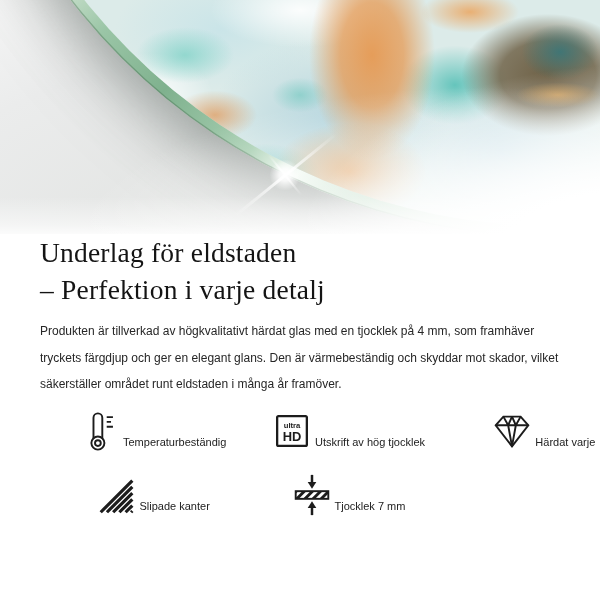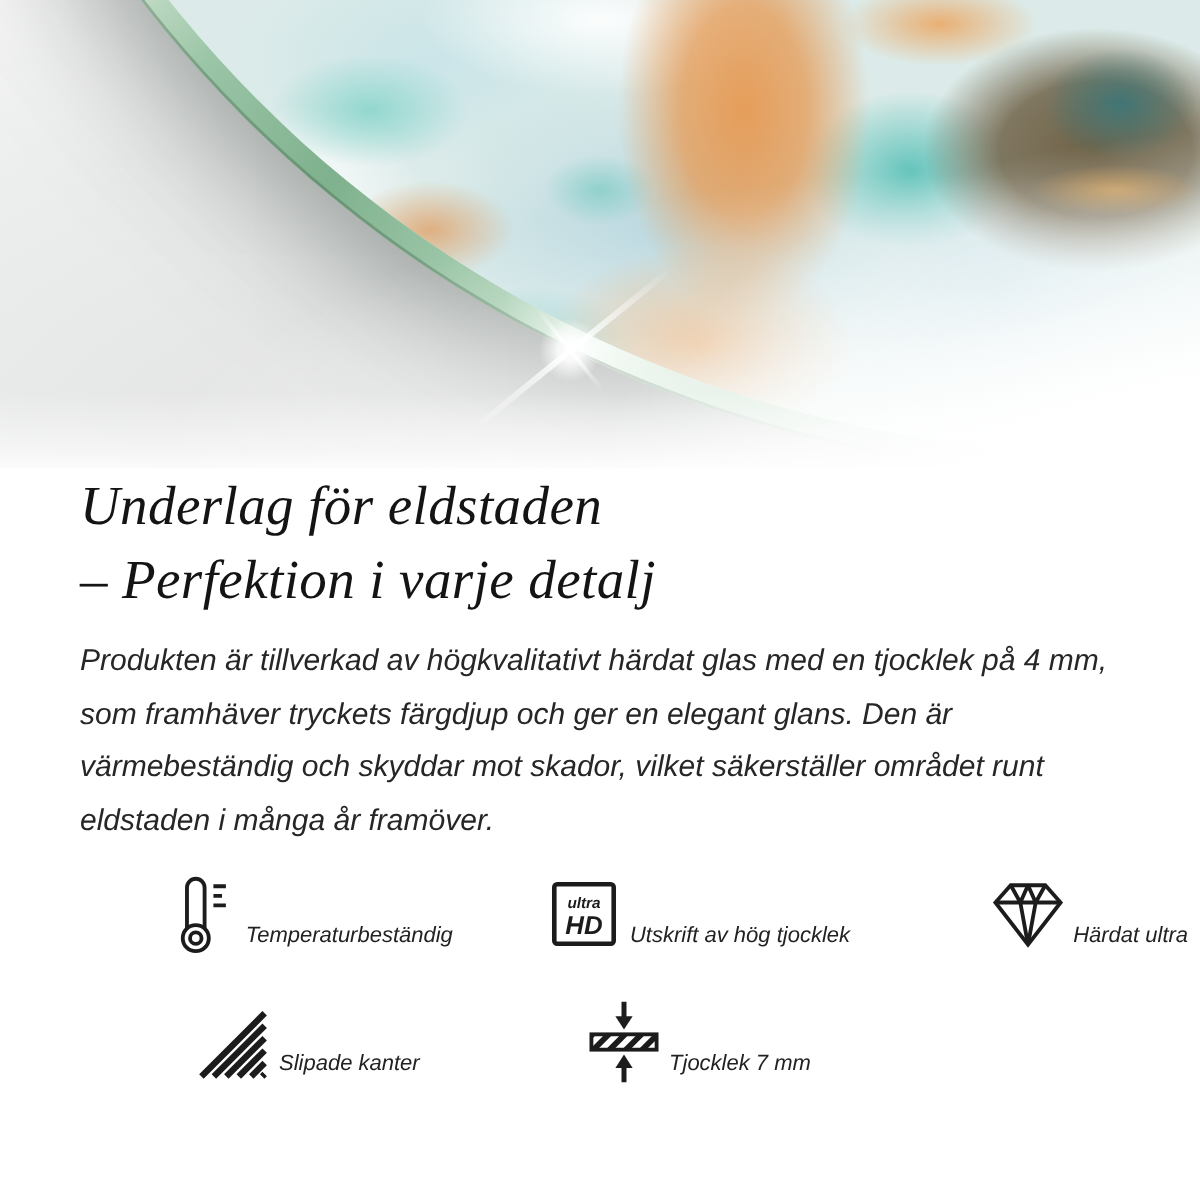--- a/index.html
+++ b/index.html
@@ -4,21 +4,20 @@
 <style>
   html, body { margin: 0; padding: 0; background: #fff; }
   .page {
     position: relative;
     width: 600px;
     height: 600px;
     overflow: hidden;
     background: #ffffff;
     font-family: "Liberation Sans", "DejaVu Sans", sans-serif;
     color: #222;
-    font-style: italic;
   }
 
   
   .hero {
     position: relative;
     width: 600px;
     height: 234px;
     overflow: hidden;
     background: radial-gradient(700px 420px at 35% 108%, #e1e3e1 0%, #ebecec 45%, #f8f8f8 72%, #ffffff 100%);
   }
@@ -104,21 +103,21 @@
     font-weight: 400;
     font-size: 27.5px;
     line-height: 37px;
     color: #141414;
     letter-spacing: 0.2px;
   }
   .headline span { display: block; }
   .description {
     margin: 10px 0 0 0;
     max-width: 545px;
-    font-size: 15px;
+    font-size: 12px;
     line-height: 26.5px;
     color: #262626;
   }
 
   
   .features {
     margin: 10px 0 0 14px;
     width: 586px;
     display: grid;
     grid-template-columns: repeat(3, 1fr);
@@ -189,21 +188,21 @@
       </div>
 
 
       <div class="feature">
         <div class="icon-box">
           <svg width="46" height="46" viewBox="0 0 48 48">
             <path class="st" d="M15 9 H33 L41 18 L24 40 L7 18 Z"></path>
             <path class="st" d="M7 18 H41 M15 9 L20 18 M24 9 L20 18 M24 9 L28 18 M33 9 L28 18 M20 18 L24 40 M28 18 L24 40"></path>
           </svg>
         </div>
-        <div class="feature-label">Härdat ultra</div>
+        <div class="feature-label">Härdat varje</div>
       </div>
 
       <div class="feature">
         <div class="icon-box">
           <svg width="46" height="46" viewBox="0 0 48 48">
             <path class="st" d="M7 42 L40 9 M13.5 42 L40 15.5 M20 42 L40 22 M26.5 42 L40 28.5 M33 42 L40 35 M38.7 42 L40 40.7" style="stroke-width:3.3"></path>
           </svg>
         </div>
         <div class="feature-label">Slipade kanter</div>
       </div>

